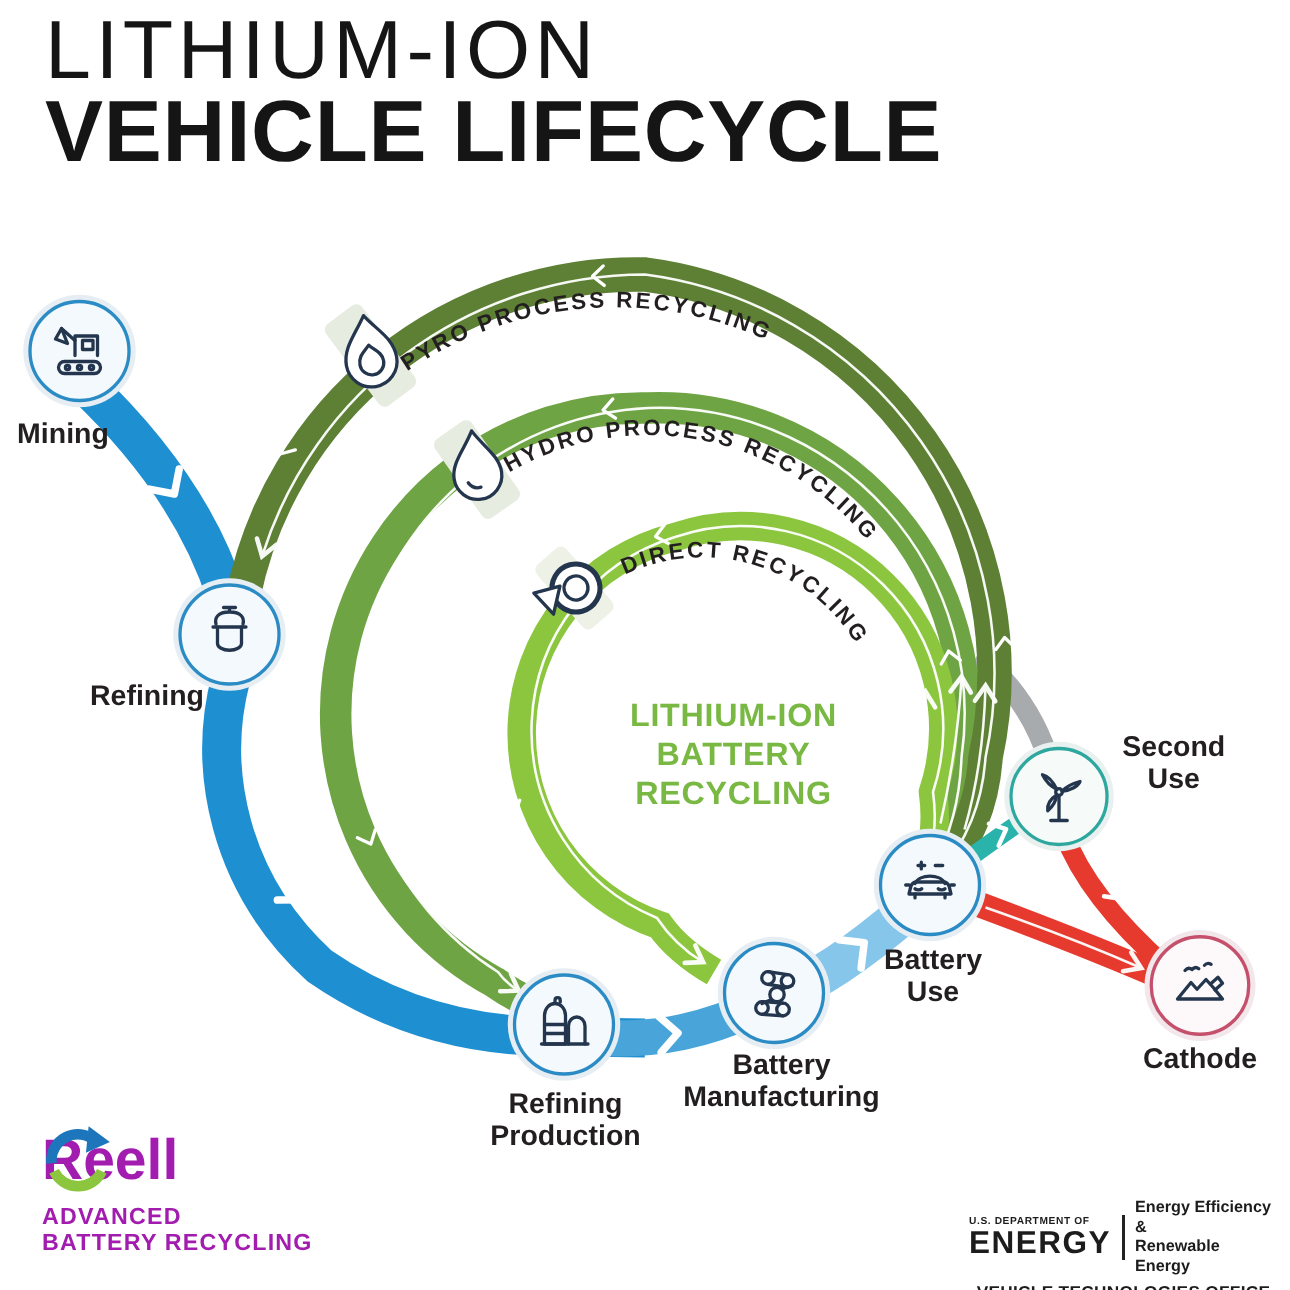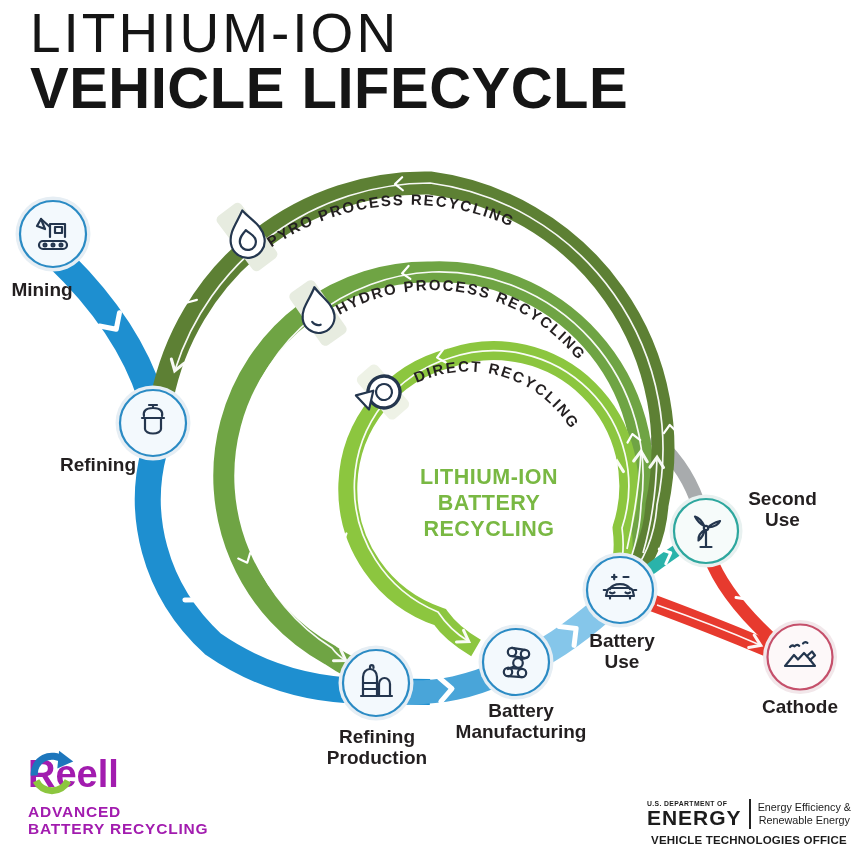--- a/index.html
+++ b/index.html
@@ -22,21 +22,21 @@
           font-weight:800;font-size:21.5px;line-height:26px;letter-spacing:.5px;color:#79b843;white-space:nowrap;}
   .recell{position:absolute;left:28px;top:746px;}
   .recell-row{display:flex;align-items:center;color:#a21caf;font-weight:800;font-size:38px;line-height:56px;}
   .recell-row .cglyph{width:46px;height:52px;margin:0 1px;}
   .recell-tag{margin-top:2px;color:#a21caf;font-weight:800;font-size:15.5px;line-height:16.5px;letter-spacing:.8px;}
   .doe{position:absolute;left:646px;top:799px;width:206px;color:#1c1c1c;}
   .doe-row{display:flex;align-items:center;justify-content:center;}
   .doe-dept-small{font-size:6.8px;font-weight:700;letter-spacing:.4px;}
   .doe-energy{font-size:21px;font-weight:700;letter-spacing:1px;line-height:22px;}
   .doe-div{border-left:2px solid #222;height:30px;margin:0 7px;}
-  .doe-eere{font-size:10.8px;font-weight:400;line-height:13px;text-align:center;}
+  .doe-eere{font-size:10.8px;font-weight:700;line-height:13px;}
   .doe-office{margin-top:5px;text-align:center;font-size:11.5px;font-weight:700;letter-spacing:.2px;}
 </style>
 </head>
 <body>
 
 <div id="stage">
 
 <svg width="860" height="860" viewBox="0 0 860 860">
   <defs>
     <marker id="aw" markerWidth="12" markerHeight="12" viewBox="-6 -6 12 12" refX="2" refY="0" orient="auto">

